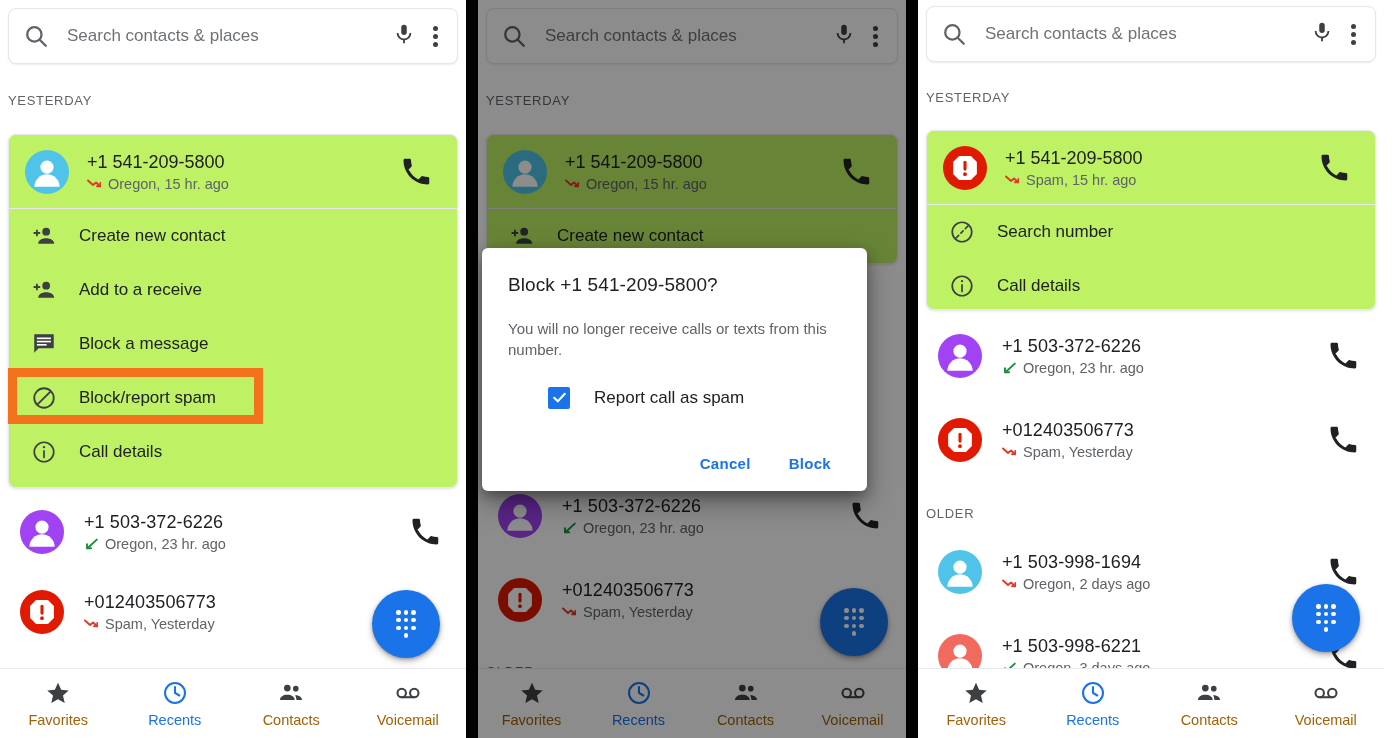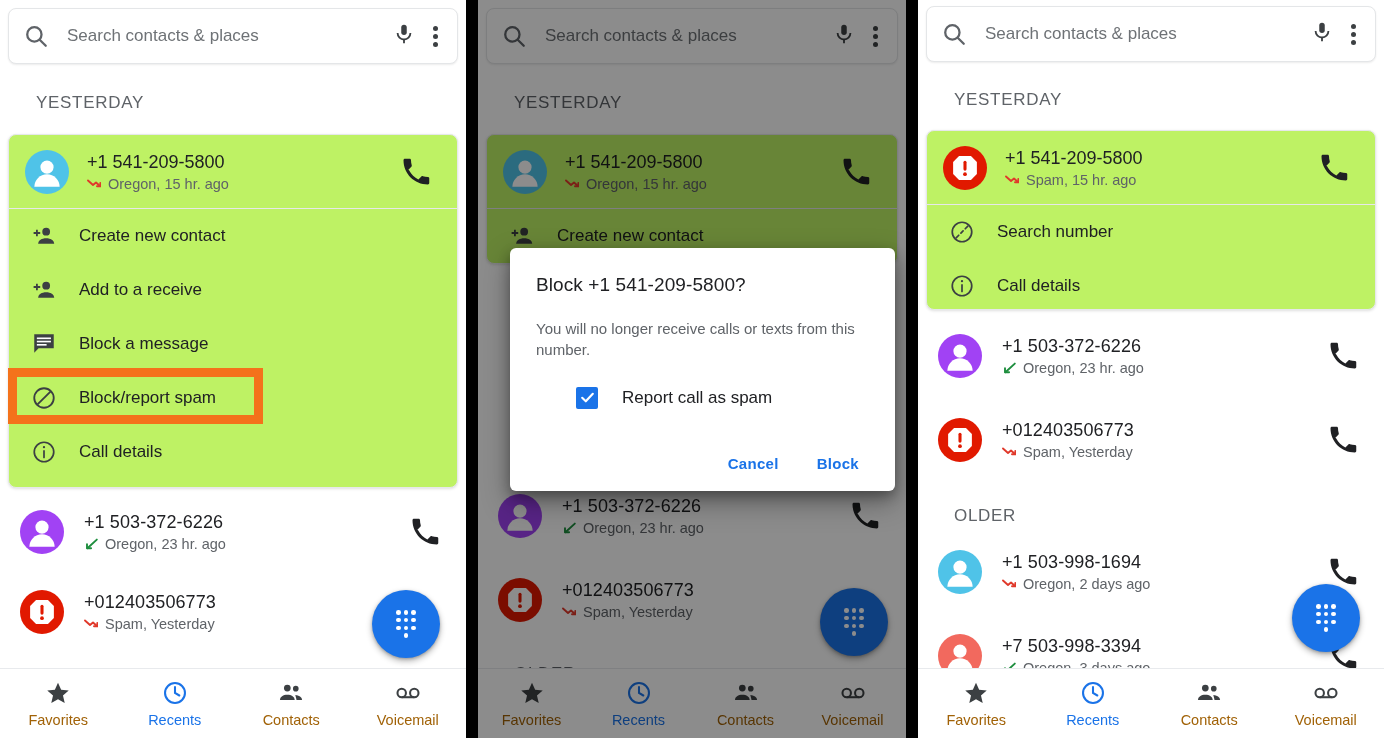--- a/index.html
+++ b/index.html
@@ -33,21 +33,21 @@
   .searchbar .sph {
     flex: 1; margin-left: 18px; color: #6e7276; font-size: 17px;
     white-space: nowrap; overflow: hidden;
   }
   .searchbar .mic { width: 22px; height: 26px; flex: 0 0 22px; color: #3c4043; margin-right: 18px;}
   .searchbar .kebab { width: 6px; flex: 0 0 6px; margin-right: 4px; }
   .kebab i { display:block; width:5px; height:5px; border-radius:50%; background:#3c4043; margin:3px 0; }
 
   
   .sechdr {
-    position: absolute; left: 36px; font-size: 17px; letter-spacing: .7px;
+    position: absolute; left: 8px; font-size: 13px; letter-spacing: .7px;
     color: #5f6368; font-weight: 500;
   }
 
   
   .row { position: absolute; left: 0; right: 0; height: 72px; display: flex; align-items: center; }
   .row .av { width: 44px; height: 44px; border-radius: 50%; margin-left: 20px; flex:0 0 44px; position: relative; }
   .row .txt { margin-left: 20px; flex: 1; min-width: 0; }
   .row .num { font-size: 18px; color: #202124; letter-spacing: .1px; white-space: nowrap; }
   .row .sub { font-size: 14.5px; color: #5f6368; margin-top: 3px; display: flex; align-items: center; white-space: nowrap;}
   .row .sub .callarrow { width: 14px; height: 14px; margin-right: 7px; flex: 0 0 14px; }
@@ -519,21 +519,21 @@
               <circle cx="6.2" cy="12" r="3.9"></circle>
               <circle cx="17.8" cy="12" r="3.9"></circle>
               <line x1="6.2" y1="15.9" x2="17.8" y2="15.9"></line>
             </svg></span>
         <span class="nl">Voicemail</span>
       </div>
     </div>
 
     <div class="scrim"></div>
 
-    <div class="dialog" style="left:32px;top:248px;width:385px;height:243px">
+    <div class="dialog" style="left:4px;top:248px;width:385px;height:243px">
       <div class="dtitle">Block +1 541-209-5800?</div>
       <div class="dbody">You will no longer receive calls or texts from this number.</div>
       <div class="dcheckrow">
         <span class="cbx">
           <svg viewBox="0 0 24 24" fill="none" stroke="#fff" stroke-width="3" stroke-linecap="round" stroke-linejoin="round">
               <path d="M4.5 12.4 L9.6 17.4 L19.5 6.8"></path>
             </svg>
         </span>
         <span class="clbl">Report call as spam</span>
       </div>
@@ -711,21 +711,21 @@
 
     <div class="row" style="top:620px">
       <span class="av person">
         <svg viewBox="0 0 40 40">
             <circle cx="20" cy="20" r="20" fill="#f2695e"></circle>
             <circle cx="20" cy="15.5" r="6" fill="#fff"></circle>
             <path d="M8.5 33.5a11.5 11.5 0 0 1 23 0z" fill="#fff"></path>
           </svg>
       </span>
       <span class="txt">
-        <span class="num">+7 503-998-3394</span>
+        <span class="num">+1 503-998-6221</span>
         <span class="sub">
           <span class="callarrow">
             <svg viewBox="0 0 14 14">
                 <path d="M12.8 2.6 L3.4 11.2" fill="none" stroke="#1e8e3e" stroke-width="1.9" stroke-linecap="round"></path>
                 <path d="M7.1 11.3 L3 11.3 L3 7.2" fill="none" stroke="#1e8e3e" stroke-width="1.9" stroke-linecap="round" stroke-linejoin="round"></path>
               </svg>
           </span>
           <span>Oregon, 3 days ago</span>
         </span>
       </span>

